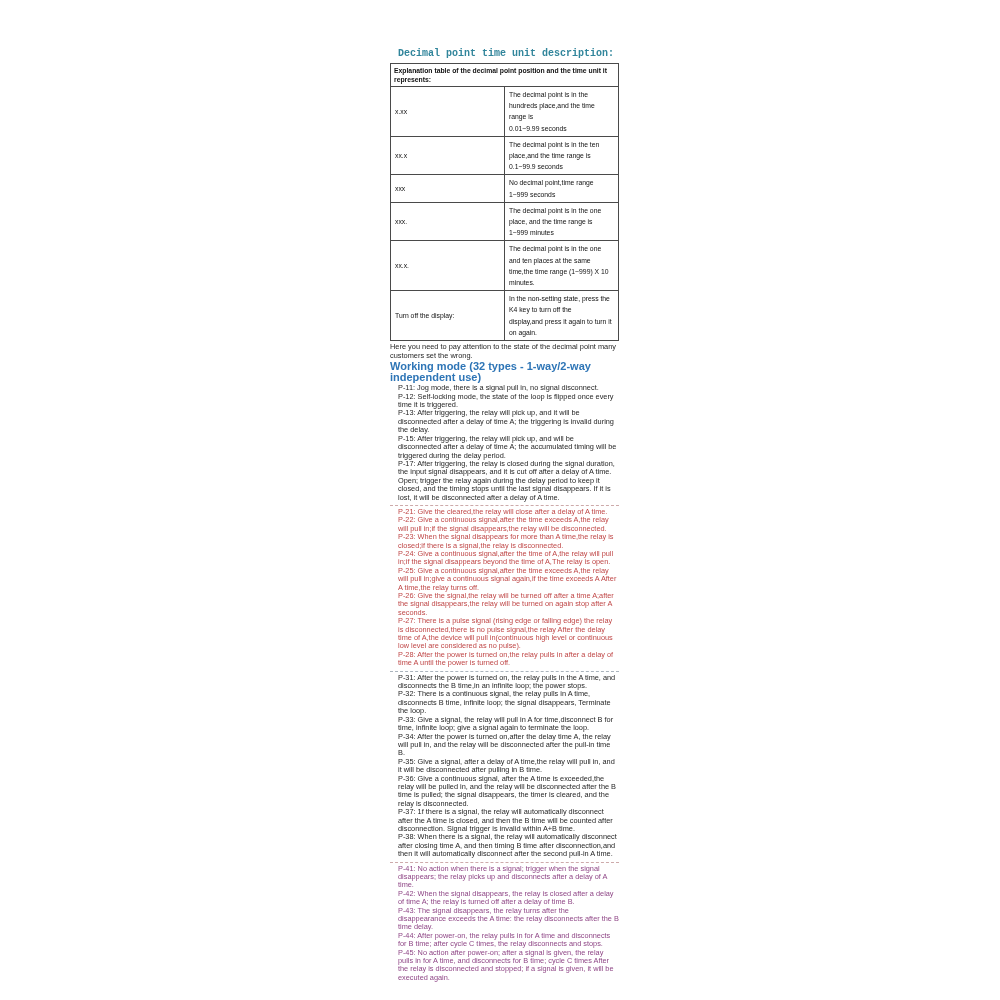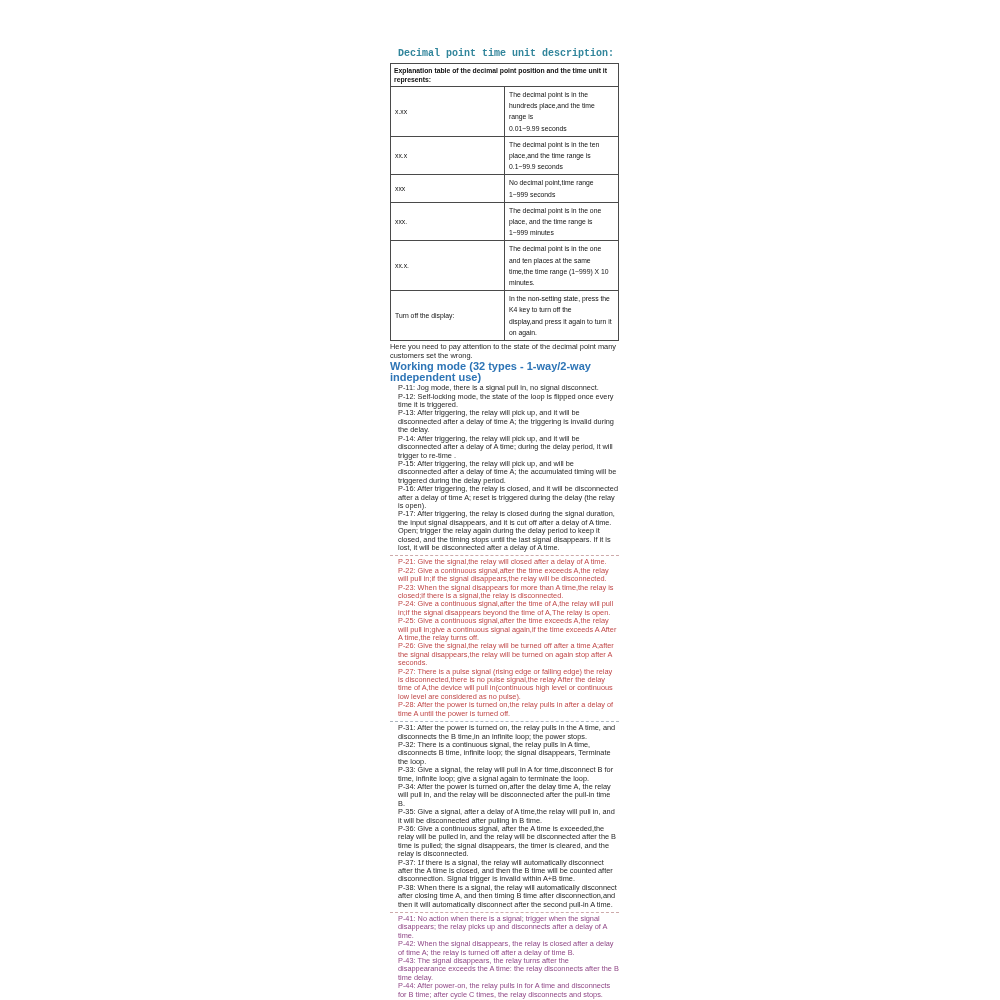--- a/index.html
+++ b/index.html
@@ -76,30 +76,28 @@
     </table>
 
   <p class="note">Here you need to pay attention to the state of the decimal point many customers set the wrong.</p>
 
   <h2 class="h-blue">Working mode (32 types - 1-way/2-way independent use)</h2>
 
   <div class="sec sec-black">
     <p>P-11: Jog mode, there is a signal pull in, no signal disconnect.</p>
     <p>P-12: Self-locking mode, the state of the loop is flipped once every time it is triggered.</p>
     <p>P-13: After triggering, the relay will pick up, and it will be disconnected after a delay of time A; the triggering is invalid during the delay.</p>
-    <p>P-14: After triggering, the relay will pick up, and it will be disconnected after a delay of A time; during the delay period, it will trigger to re-time .</p>
     <p>P-15: After triggering, the relay will pick up, and will be disconnected after a delay of time A; the accumulated timing will be triggered during the delay period.</p>
-    <p>P-16: After triggering, the relay is closed, and it will be disconnected after a delay of time A; reset is triggered during the delay (the relay is open).</p>
     <p>P-17: After triggering, the relay is closed during the signal duration, the input signal disappears, and it is cut off after a delay of A time. Open; trigger the relay again during the delay period to keep it closed, and the timing stops until the last signal disappears. If it is lost, it will be disconnected after a delay of A time.</p>
   </div>
 
   <div class="sep"></div>
 
   <div class="sec sec-red">
-    <p>P-21: Give the signal,the relay will closed after a delay of A time.</p>
+    <p>P-21: Give the cleared,the relay will close after a delay of A time.</p>
     <p>P-22: Give a continuous signal,after the time exceeds A,the relay will pull in;if the signal disappears,the relay will be disconnected.</p>
     <p>P-23: When the signal disappears for more than A time,the relay is closed;if there is a signal,the relay is disconnected.</p>
     <p>P-24: Give a continuous signal,after the time of A,the relay will pull in;if the signal disappears beyond the time of A,The relay is open.</p>
     <p>P-25: Give a continuous signal,after the time exceeds A,the relay will pull in;give a continuous signal again,if the time exceeds A After A time,the relay turns off.</p>
     <p>P-26: Give the signal,the relay will be turned off after a time A;after the signal disappears,the relay will be turned on again stop after A seconds.</p>
     <p>P-27: There is a pulse signal (rising edge or falling edge) the relay is disconnected,there is no pulse signal,the relay After the delay time of A,the device will pull in(continuous high level or continuous low level are considered as no pulse).</p>
     <p>P-28: After the power is turned on,the relay pulls in after a delay of time A until the power is turned off.</p>
   </div>
 
   <div class="sep sep-gray"></div>

